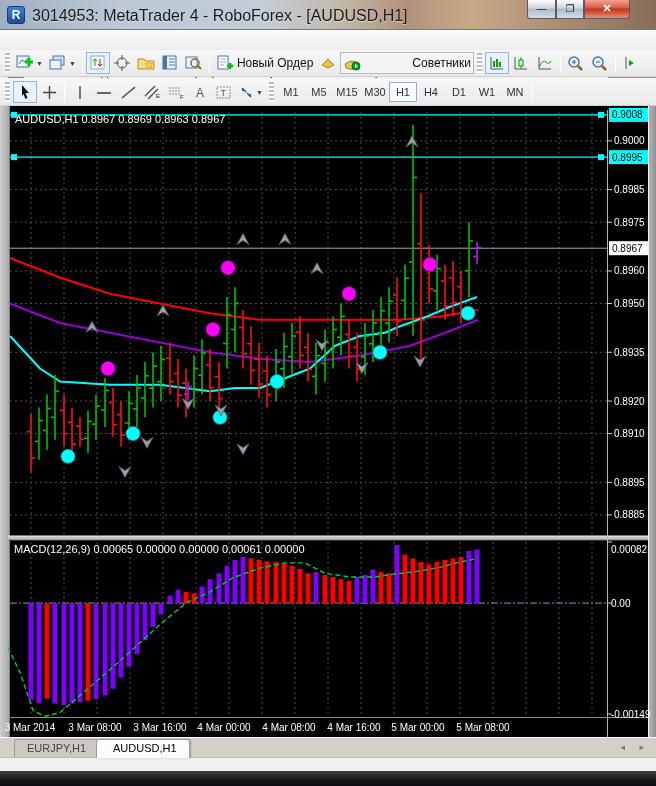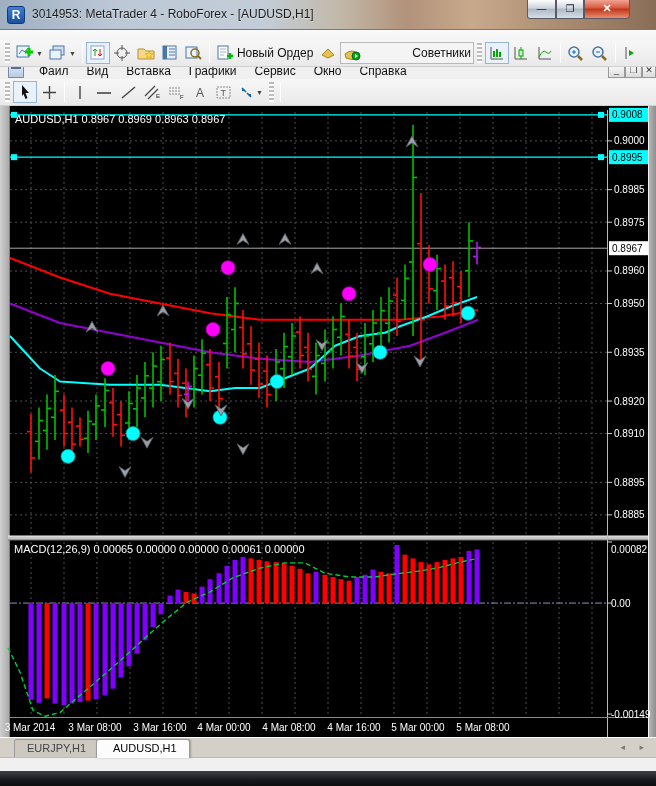--- a/index.html
+++ b/index.html
@@ -6,40 +6,40 @@
   *{box-sizing:border-box;font-family:"Liberation Sans",sans-serif;}
   #app{position:relative;width:656px;height:786px;overflow:hidden;background:#f0f0f0;}
   .abs{position:absolute;}
   
   #titlebar{left:0;top:0;width:656px;height:30px;
     background:linear-gradient(90deg,#9fb0c2 0%,#bcc8d6 18%,#c3cdd8 40%,#c2b8a8 52%,#b2927a 62%,#c8a98c 72%,#9a7methods962 85%,#8a6d57 100%);
     background:linear-gradient(90deg,#9fb0c2 0%,#bcc8d6 18%,#c3cdd8 40%,#c2b8a8 52%,#b2927a 62%,#c8a98c 72%,#8a6d57 100%);
     border-bottom:1px solid #6e7b8a;}
   #title-icon{left:7px;top:6px;width:18px;height:18px;background:linear-gradient(180deg,#3c7edb,#1c4f9c);
     border:1px solid #123a77;border-radius:3px;color:#fff;font-size:12px;font-weight:bold;text-align:center;line-height:16px;}
-  #title-text{left:32px;top:7px;font-size:12px;color:#1a1a1a;text-shadow:0 1px 1px rgba(255,255,255,.55);white-space:nowrap;}
+  #title-text{left:32px;top:7px;font-size:16px;color:#1a1a1a;text-shadow:0 1px 1px rgba(255,255,255,.55);white-space:nowrap;}
   .cap-btn{top:0px;height:19px;border:1px solid #5a5a66;border-top:none;
     background:linear-gradient(180deg,#fdfdfd,#cdd5de 45%,#aeb9c6 50%,#d6dde6);text-align:center;color:#222;
     font-size:10px;line-height:17px;}
   #btn-min{left:527px;width:29px;border-radius:0 0 0 3px;}
   #btn-restore{left:556px;width:28px;}
   #btn-close{left:584px;width:46px;background:linear-gradient(180deg,#f2a394,#d6593f 45%,#c13418 50%,#e98e71);color:#fff;
     border-radius:0 0 4px 0;font-size:11px;font-weight:bold;}
   
   #menubar{left:0;top:30px;width:656px;height:22px;background:linear-gradient(180deg,#fafafa,#ececec);border-bottom:1px solid #d5d5d5;}
   #menu-icon{left:8px;top:33px;width:16px;height:15px;border:1px solid #7a8aa0;background:linear-gradient(180deg,#dfe9f5,#b9cbe2);}
   #menu-icon:before{content:"";position:absolute;left:2px;top:2px;width:10px;height:3px;background:#4a6e9e;}
   #menu-items{left:30px;top:30px;height:22px;display:flex;}
   .menu-item{padding:4px 9px 0 9px;font-size:12px;color:#111;}
   .mdi-btn{top:33px;width:17px;height:15px;border:1px solid #9a9a9a;background:linear-gradient(180deg,#fdfdfd,#dcdcdc);
     font-size:9px;color:#333;text-align:center;line-height:13px;}
   
   .toolbar{left:0;width:656px;height:27px;background:linear-gradient(180deg,#f7f7f7,#e9e9e9);border-bottom:1px solid #d0d0d0;
     display:flex;align-items:center;padding:0 2px;}
-  #toolbar1{top:40px;} #toolbar2{top:79px;}
+  #toolbar1{top:50px;} #toolbar2{top:79px;}
   .grip{width:5px;height:20px;margin:0 3px;background:repeating-linear-gradient(180deg,#bbb 0 2px,#fff 2px 4px);}
   .tsep{width:1px;height:20px;margin:0 3px;background:#c4c4c4;border-right:1px solid #fff;}
   .tb{height:22px;min-width:24px;display:flex;align-items:center;justify-content:center;border:1px solid transparent;
     font-size:11px;color:#222;padding:0 2px;}
   .tb.pressed{background:#e9f1fb;border:1px solid #96b4d6;}
   .tb.lite{background:#f4f4f4;border:1px solid #b9b9b9;gap:47px;}
   .dd{font-size:7px;color:#444;margin-left:2px;}
   .tb-label{margin-left:4px;font-size:12px;color:#111;white-space:nowrap;}
   .tf{width:28px;height:20px;display:flex;align-items:center;justify-content:center;font-size:11px;color:#333;border:1px solid transparent;}
   .tf.active{background:#f6f9fd;border:1px solid #9ab0c8;}
@@ -257,20 +257,31 @@
         </svg>
     </span>
     <span class="tb">
       <svg width="15" height="15">
           <path d="M3,3 l4,4 M12,12 l-4,-4" stroke="#16a" stroke-width="1.6"></path>
           <path d="M3,3 l0,3 3,0 z M12,12 l0,-3 -3,0 z" fill="#16a"></path>
         </svg>
       <span class="dd">▼</span>
     </span>
     <span class="grip"></span>
+    <span id="tf-row" style="display:flex">
+        <span class="tf">M1</span>
+        <span class="tf">M5</span>
+        <span class="tf">M15</span>
+        <span class="tf">M30</span>
+        <span class="tf active">H1</span>
+        <span class="tf">H4</span>
+        <span class="tf">D1</span>
+        <span class="tf">W1</span>
+        <span class="tf">MN</span>
+      </span>
     <span class="tsep"></span>
   </div>
 
   <div id="chartwin" class="abs"></div>
   <div id="frameL" class="abs"></div>
   <div id="frameR" class="abs"></div>
   <svg id="chart-svg" class="abs" width="656" height="631" viewBox="0 106 656 631">
       <rect x="10" y="110" width="638" height="607" fill="#000"></rect>
       <line x1="31" y1="112" x2="31" y2="534" stroke="#4f4f4f" stroke-dasharray="2,3"></line>
       <line x1="31" y1="542" x2="31" y2="717" stroke="#4f4f4f" stroke-dasharray="2,3"></line>

